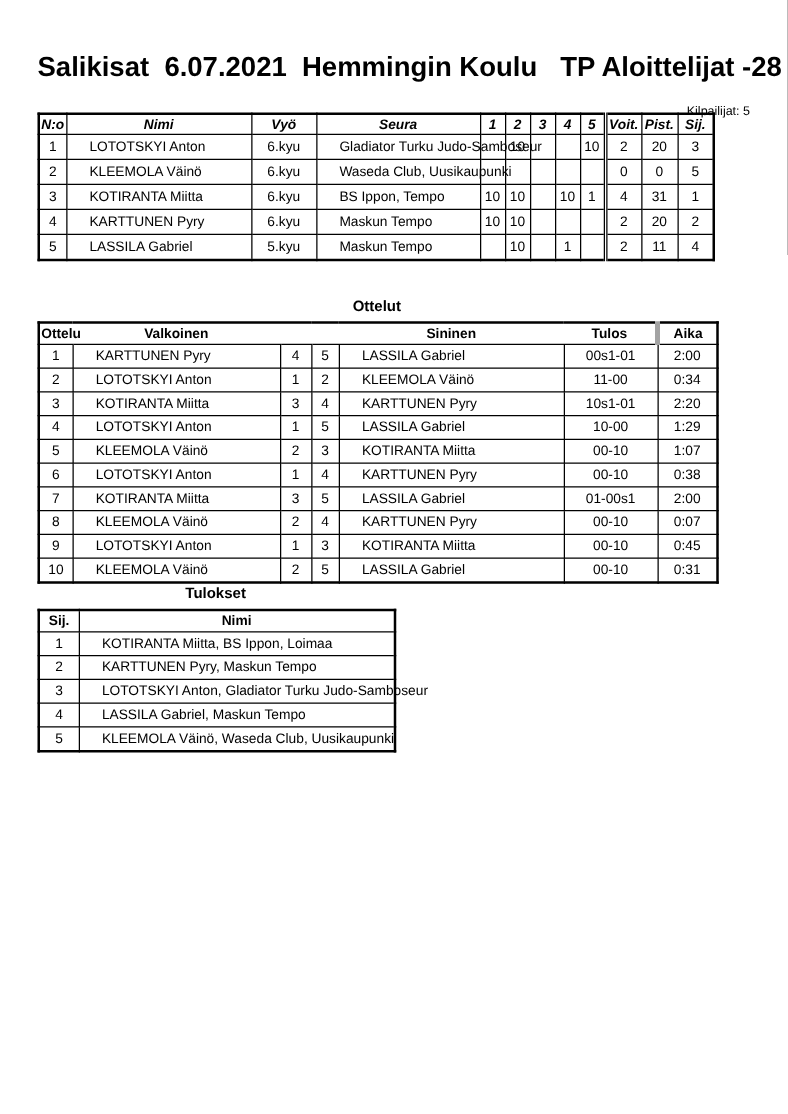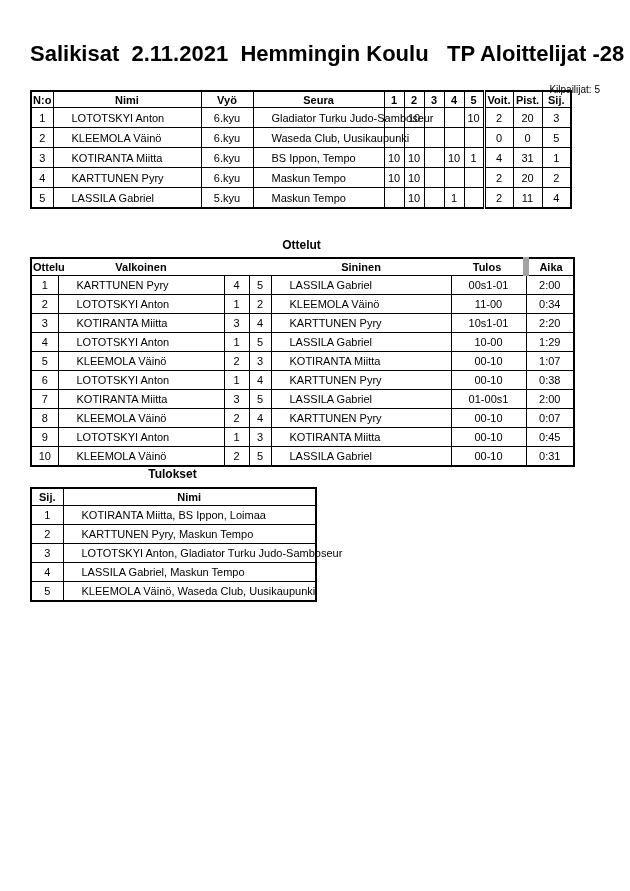--- a/index.html
+++ b/index.html
@@ -22,45 +22,45 @@
   table{
     border-collapse:collapse;table-layout:fixed;
     margin-left:30px;background:#fff;
   }
   th,td{
     border:1px solid #000;padding:0;font-size:11px;line-height:12px;
     white-space:nowrap;overflow:visible;vertical-align:middle;
   }
   th{font-weight:bold;}
   .t-kilpailijat{width:540px;margin-top:6px;}
-  .t-kilpailijat th{height:15px;}
+  .t-kilpailijat th{height:15px;font-style:italic;}
   .t-kilpailijat td{height:19px;}
   .t-ottelut{width:543px;margin-top:5px;}
   .t-ottelut th{height:16px;}
   .t-ottelut td{height:18px;}
   .t-tulokset{width:285px;margin-top:6px;}
   .t-tulokset th{height:16px;}
   .t-tulokset td{height:18px;}
   table{border:2px solid #000;}
   .c{text-align:center;}
   .l{text-align:left;padding-left:18px;}
   .dbl{border-left:3px double #000;text-align:center;}
   .ot-h{border-left:none;border-right:none;}
   .ot-h-first{text-align:left;padding-left:1px;}
-  .ot-h-aika{border-left:6px solid #a3a3a3;}
+  .ot-h-aika{border-left:4px solid #a3a3a3;}
   .ovf{white-space:nowrap;overflow:visible;}
   .mt-ottelut{margin-top:29px;width:543px;margin-left:30px;}
   .mt-tulokset{width:285px;margin-left:30px;text-align:center;}
 </style>
 </head>
 <body>
 
 <div class="sheet">
 
-  <div class="title">Salikisat  2.11.2021  Hemmingin Koulu   TP Aloittelijat -28</div>
+  <div class="title">Salikisat  6.07.2021  Hemmingin Koulu   TP Aloittelijat -28</div>
 
   <div class="subhead">
     <div class="count-label">Kilpailijat: 5</div>
   </div>
 
   <table class="t-kilpailijat">
     <colgroup>
       <col style="width:22px">
         <col style="width:148px">
         <col style="width:52px">

